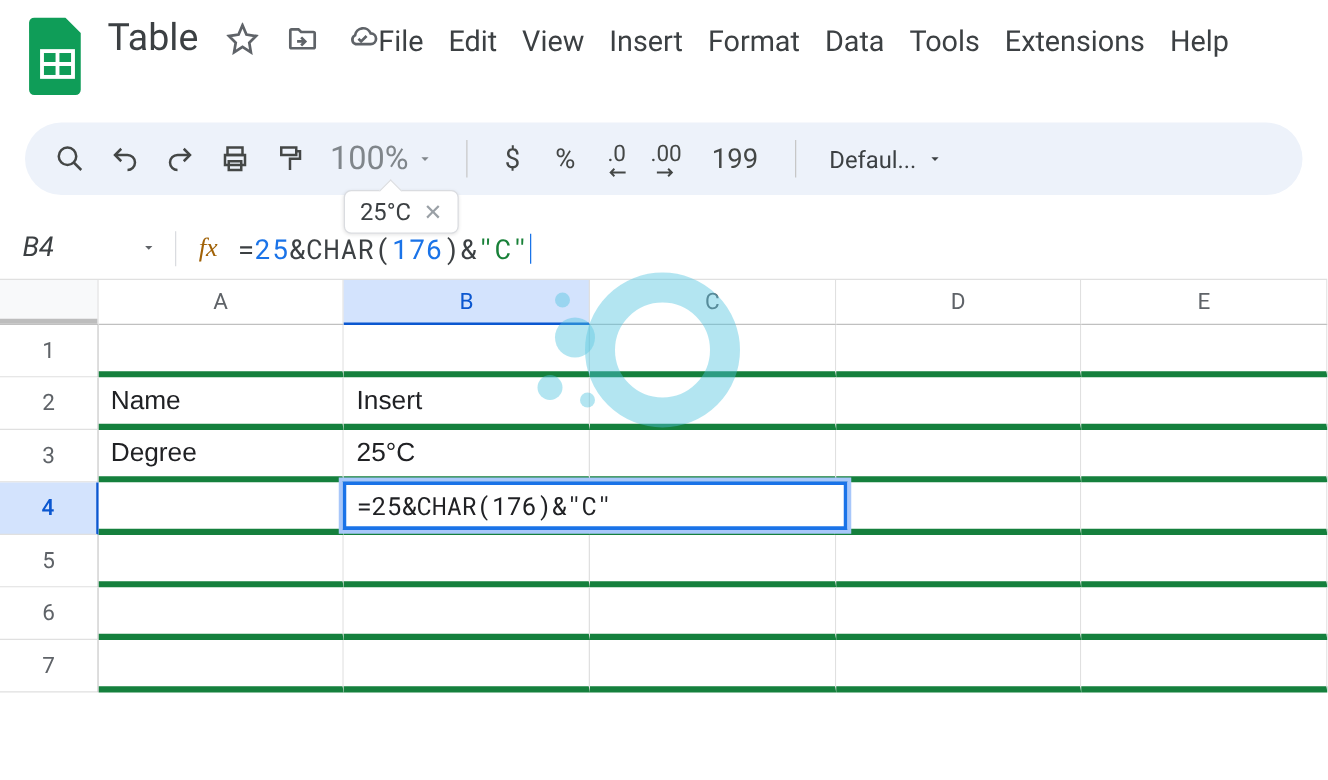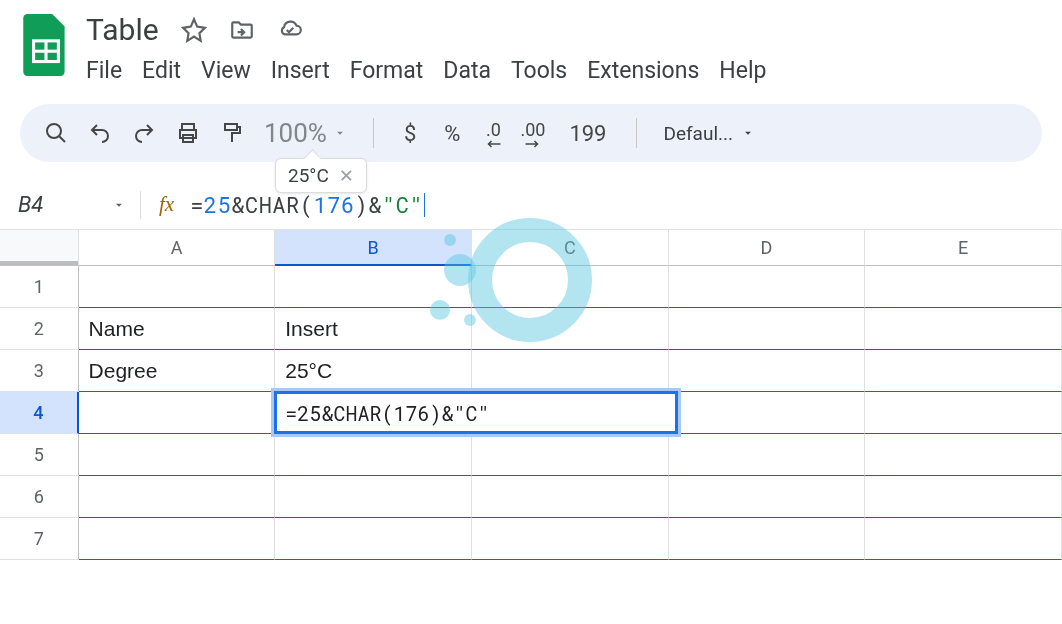--- a/index.html
+++ b/index.html
@@ -23,21 +23,21 @@
   }
   .logo {
     width: 52px;
     height: 70px;
     display: flex;
     align-items: center;
     justify-content: center;
     flex-shrink: 0;
   }
   .logo svg { width: 46px; height: 62px; }
-  .title-area { display: flex; flex-direction: column; }
+  .title-area { display: flex; flex-direction: row; }
   .title-row { display: flex; align-items: center; gap: 22px; margin-top: 2px;}
   .doc-title { font-size: 30px; color: #3c4043; font-weight: 400; }
   .title-icon { color: #5f6368; display:flex; align-items:center; cursor:pointer;}
   .title-icon svg { width: 26px; height: 26px; }
   .menu-bar { display: flex; gap: 20px; margin-top: 8px; }
   .menu-item { font-size: 23px; color: #3c4043; cursor: pointer; padding: 2px 0; }
 
   
   .toolbar {
     margin: 18px 20px 0 20px;
@@ -102,21 +102,21 @@
 
   
   .grid { position:relative; }
   .col-headers { display:flex; height:36px; }
   .corner { width:80px; background:#f8f9fa; border-right:1px solid #e0e0e0; border-bottom:1px solid #c0c0c0; box-shadow: inset 0 -4px 0 #bdbdbd;}
   .col-h { width:200px; display:flex; align-items:center; justify-content:center; font-size:18px; color:#5f6368; background:#fff; border-right:1px solid #e0e0e0; border-bottom:1px solid #c0c0c0;}
   .col-h.sel { background:#d3e3fd; color:#0b57d0; border-bottom:2px solid #0b57d0;}
   .row { display:flex; height:42px; }
   .row-h { width:80px; display:flex; align-items:center; justify-content:center; font-size:18px; color:#5f6368; background:#fff; border-right:1px solid #c0c0c0; border-bottom:1px solid #e0e0e0;}
   .row-h.sel { background:#d3e3fd; color:#0b57d0; border-right:2px solid #0b57d0; font-weight:500;}
-  .cell { width:200px; border-right:1px solid #e0e0e0; border-bottom:1px solid #15803d; display:flex; align-items:center; padding:0 10px; font-size:21px; color:#202124; background:#fff; font-family: Arial, sans-serif;}
+  .cell { width:200px; border-right:1px solid #e0e0e0; border-bottom:5px solid #15803d; display:flex; align-items:center; padding:0 10px; font-size:21px; color:#202124; background:#fff; font-family: Arial, sans-serif;}
   .cell.active { position:relative; padding:0;}
   .cell.active .active-inner {
     position:absolute; top:-1px; left:-1px; right:-1px; bottom:-1px;
     border:3px solid #1a73e8;
     outline:3px solid #a8c7fa;
     display:flex; align-items:center; padding:0 8px;
     font-family: "Roboto Mono", Consolas, monospace; font-size:20px;
     background:#fff;
     width:404px;
   }

